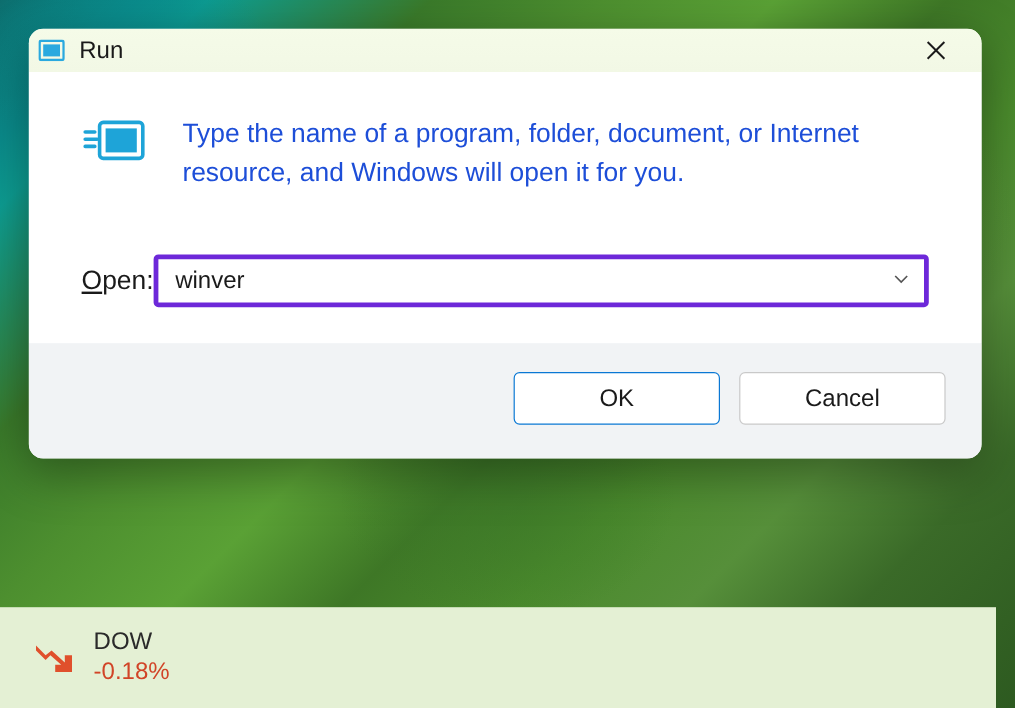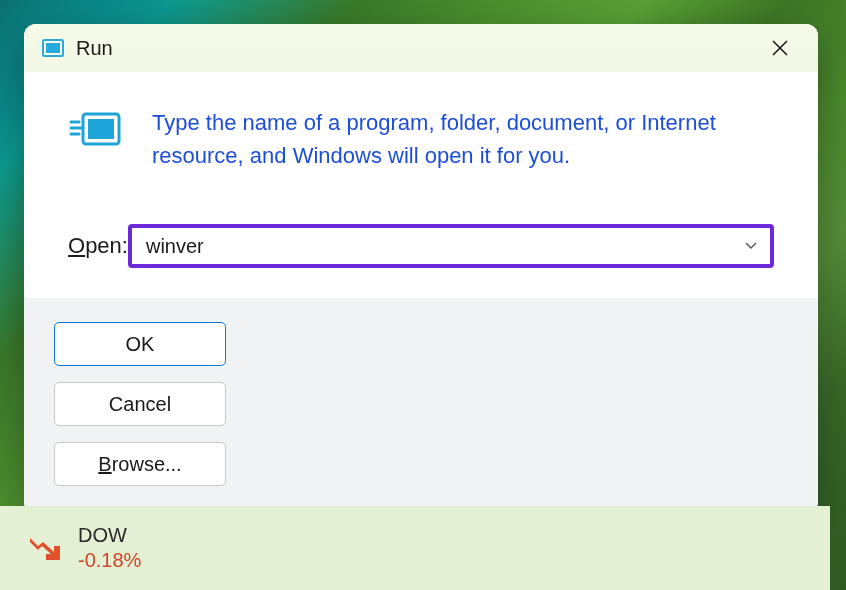--- a/index.html
+++ b/index.html
@@ -31,22 +31,22 @@
     position: absolute;
     left: 24px; top: 24px;
     width: 794px;
     background: #ffffff;
     border-radius: 12px;
     box-shadow: 0 12px 40px rgba(0,0,0,0.35);
     overflow: hidden;
   }
   .titlebar {
     display: flex; align-items: center;
-    height: 48px;
-    padding: 0 16px 0 18px;
+    height: 36px;
+    padding: 0 16px 0 8px;
     background: linear-gradient(#f5fbe8, #f2f8e5);
   }
   .titlebar .app-icon {
     width: 22px; height: 22px; margin-right: 12px;
     display: flex; align-items: center; justify-content: center;
   }
   .titlebar .title {
     font-size: 20px; color: #1a1a1a;
   }
   .titlebar .spacer { flex: 1; }
@@ -94,21 +94,21 @@
     font-family: inherit;
   }
   .combo .chev {
     position: absolute; right: 12px; top: 50%; transform: translateY(-50%);
     color: #555;
   }
 
   .button-bar {
     background: #f1f3f5;
     padding: 24px 30px 28px 30px;
-    display: flex; justify-content: flex-end; gap: 16px; flex-direction: column;
+    display: flex; justify-content: flex-end; gap: 16px;
   }
   .btn {
     width: 172px; height: 44px;
     border: 1px solid #c9c9c9;
     border-radius: 5px;
     background: #ffffff;
     font-size: 20px; color: #1a1a1a;
     font-family: inherit;
     cursor: default;
   }
@@ -180,21 +180,20 @@
                 <path d="M2 2 L7 7 L12 2" fill="none" stroke="#555" stroke-width="1.4"></path>
               </svg>
           </span>
         </div>
       </div>
     </div>
 
     <div class="button-bar">
       <button class="btn primary">OK</button>
       <button class="btn">Cancel</button>
-      <button class="btn"><span class="ul">B</span><span>rowse...</span></button>
     </div>
 
   </div>
 
   <div class="taskbar">
     <div class="stock">
       <span class="stock-icon">
         <svg width="34" height="28" viewBox="0 0 34 28">
           <path d="M2 4 L10 12 L15 8 L26 18 L26 12 L32 12 L32 26 L18 26 L18 20 L23 20 L14 12 L10 16 L2 8 Z" fill="#e0502c"></path>
         </svg>

